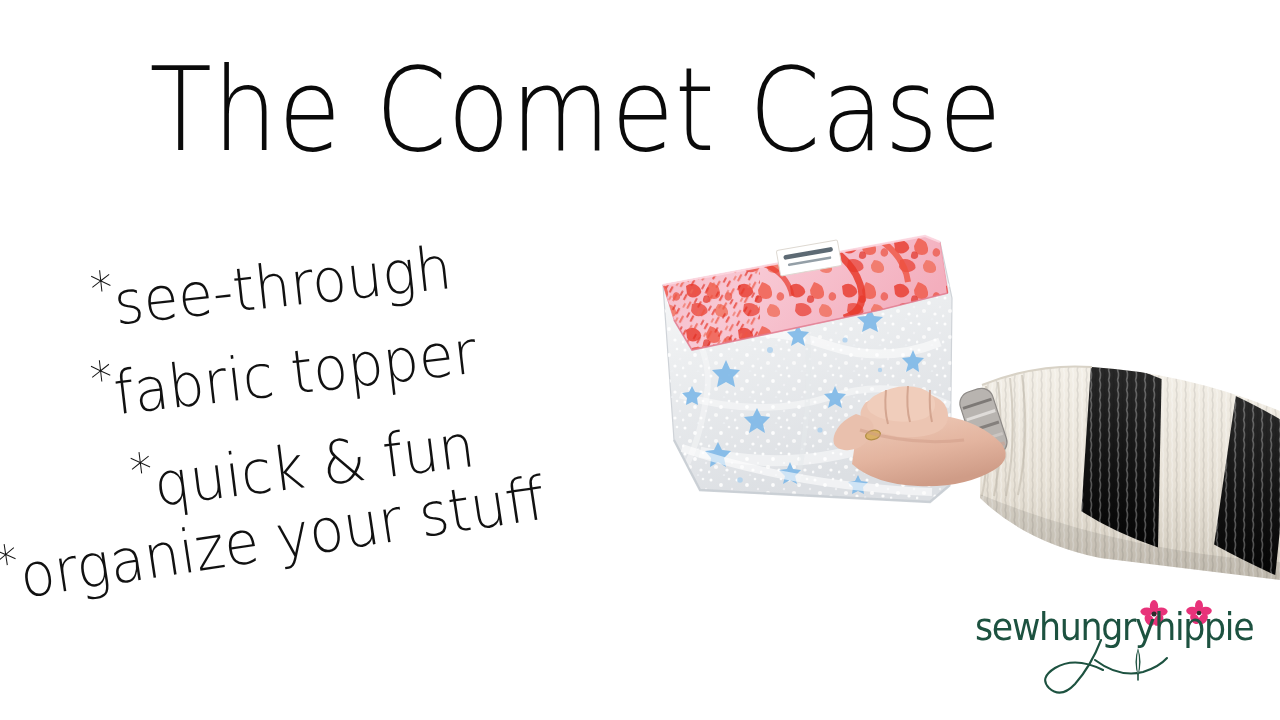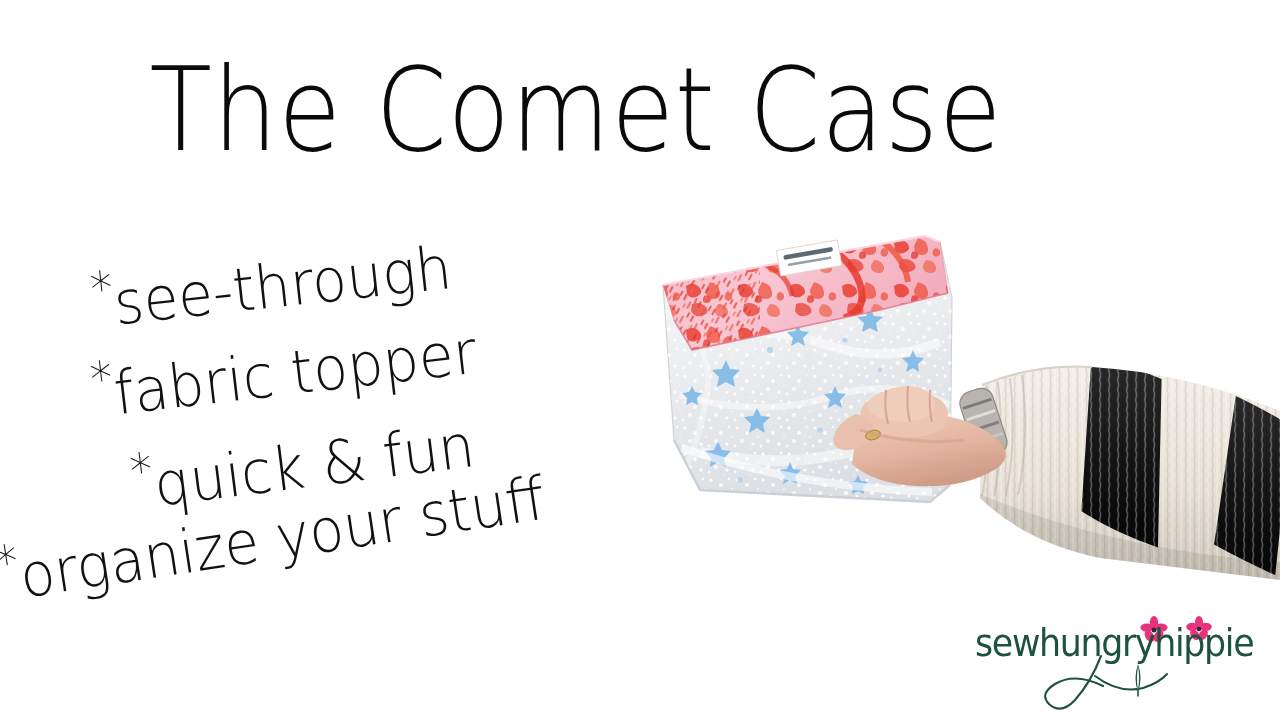--- a/index.html
+++ b/index.html
@@ -56,21 +56,21 @@
   .photo{
     position:absolute;
     left:630px;top:190px;
     width:650px;height:450px;
   }
   .photo svg{ display:block; width:650px; height:450px; }
 
   
   .logo{
     position:absolute;
-    left:975px;top:616px;
+    left:975px;top:600px;
     width:275px;height:95px;
   }
   .logo svg{ display:block; width:275px; height:95px; }
   .logo-text{
     position:absolute;
     left:0;top:6px;
     width:275px;
     font-family:"DejaVu Sans", sans-serif;
     font-weight:400;
     font-size:37px;

